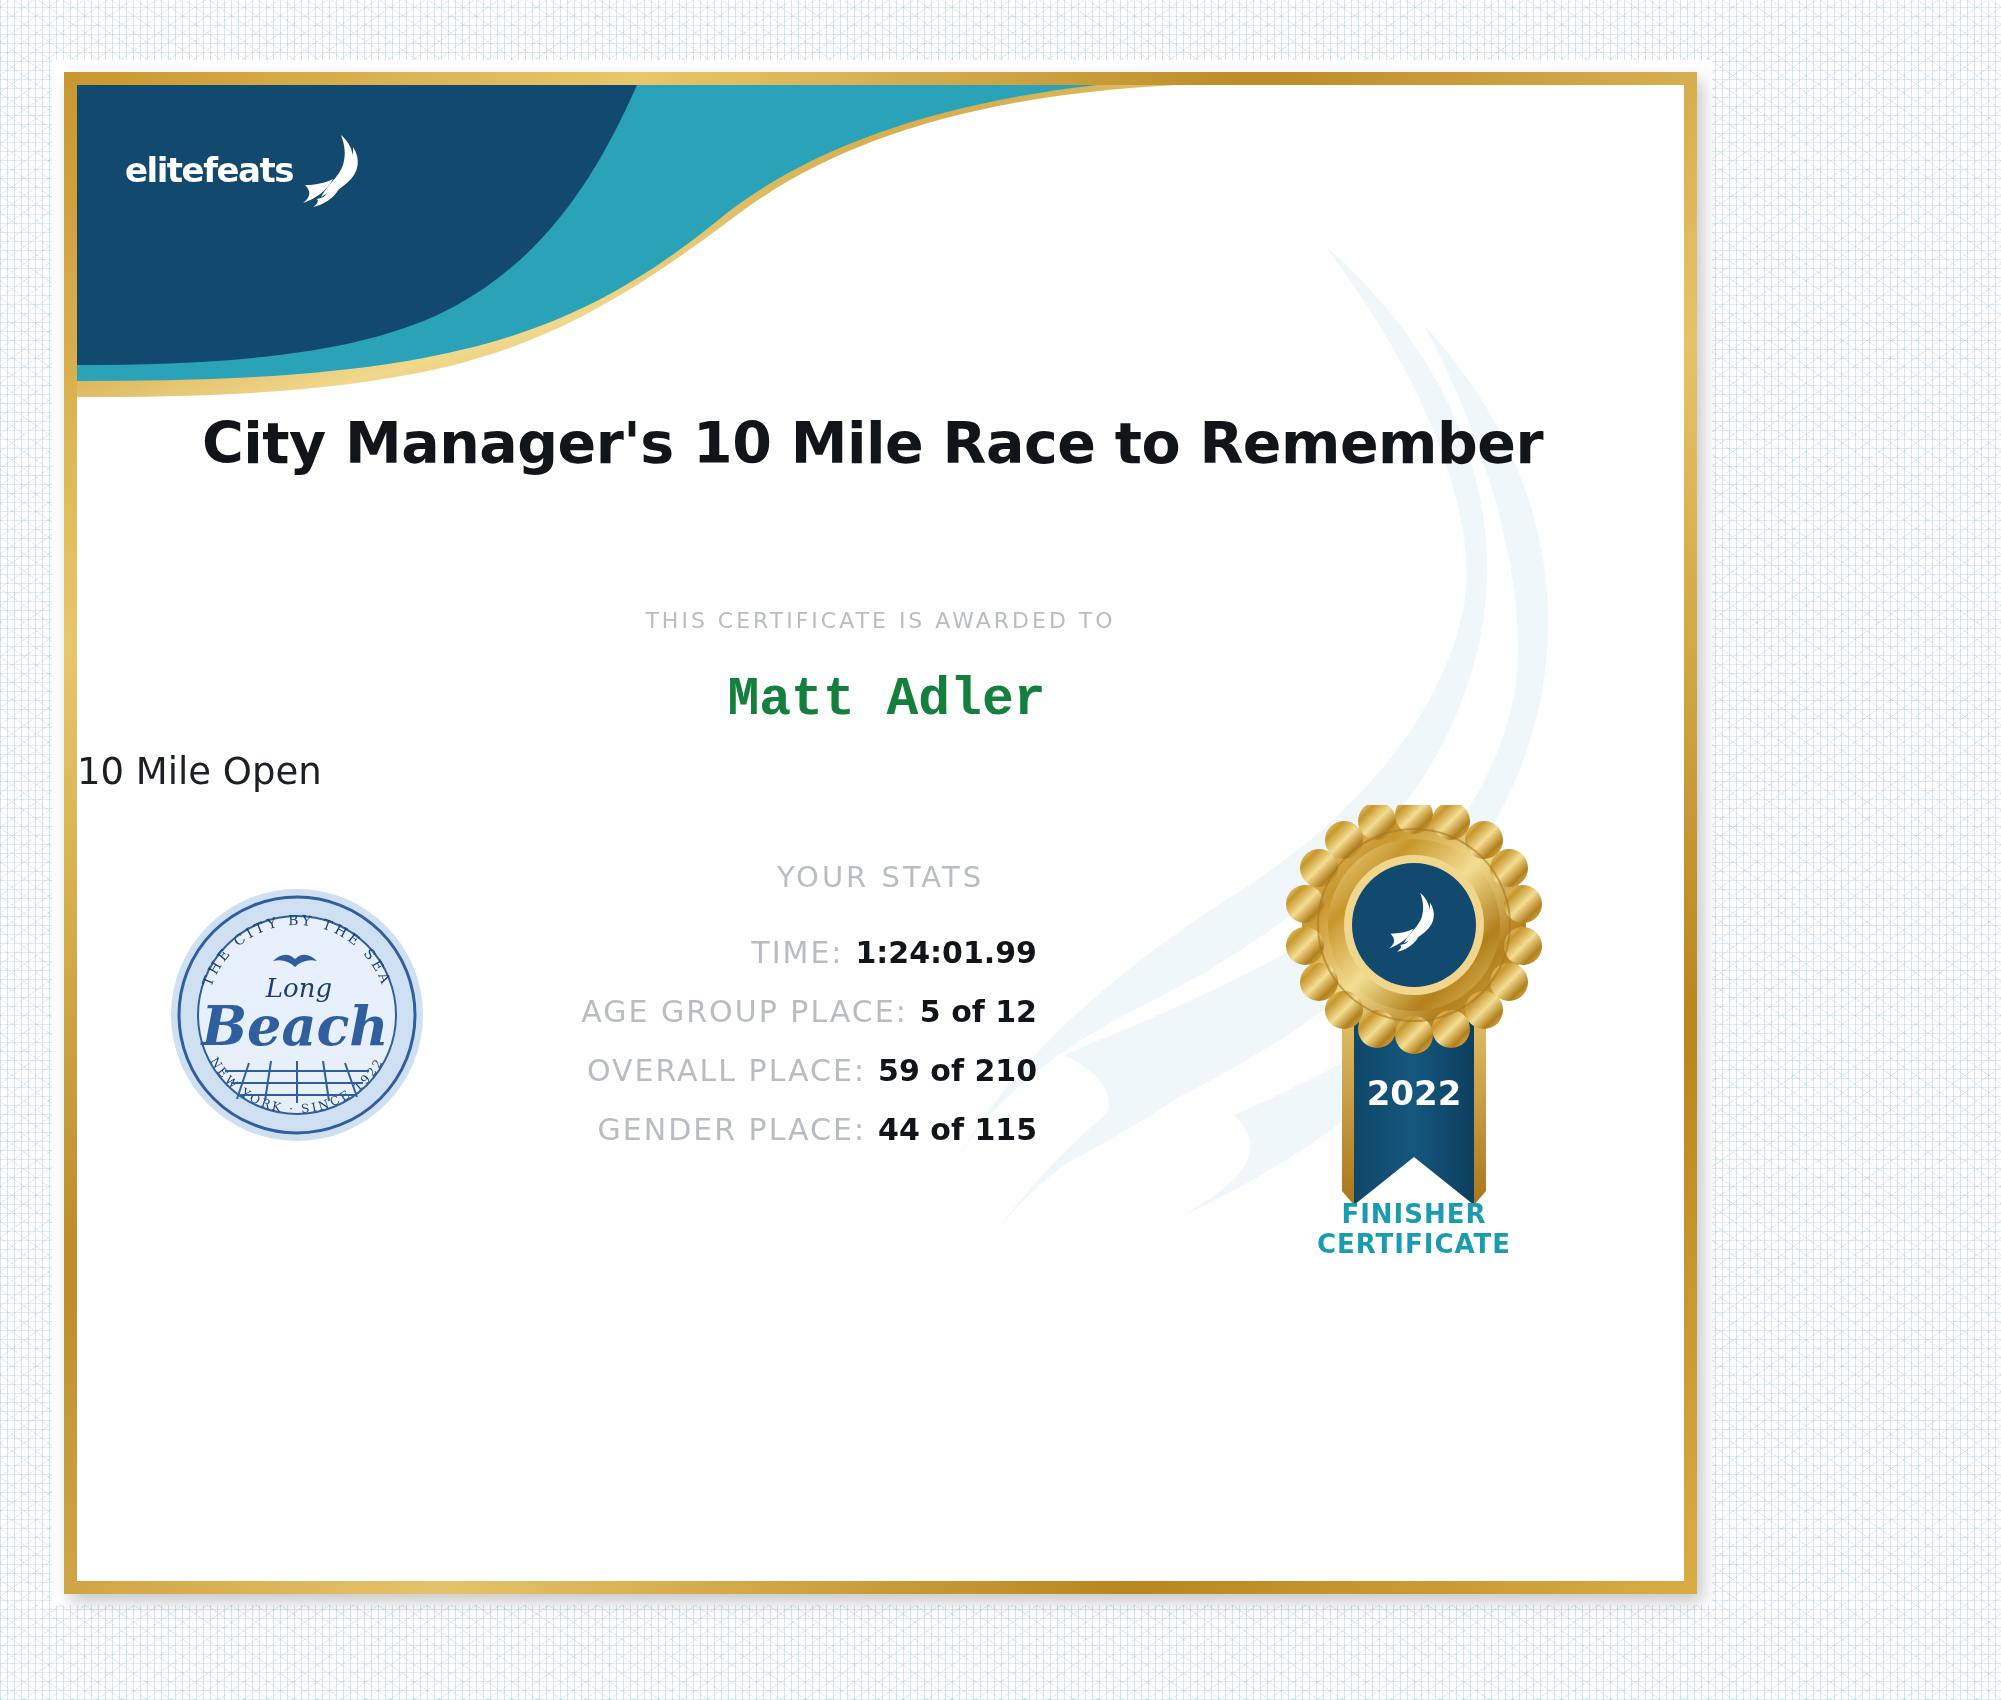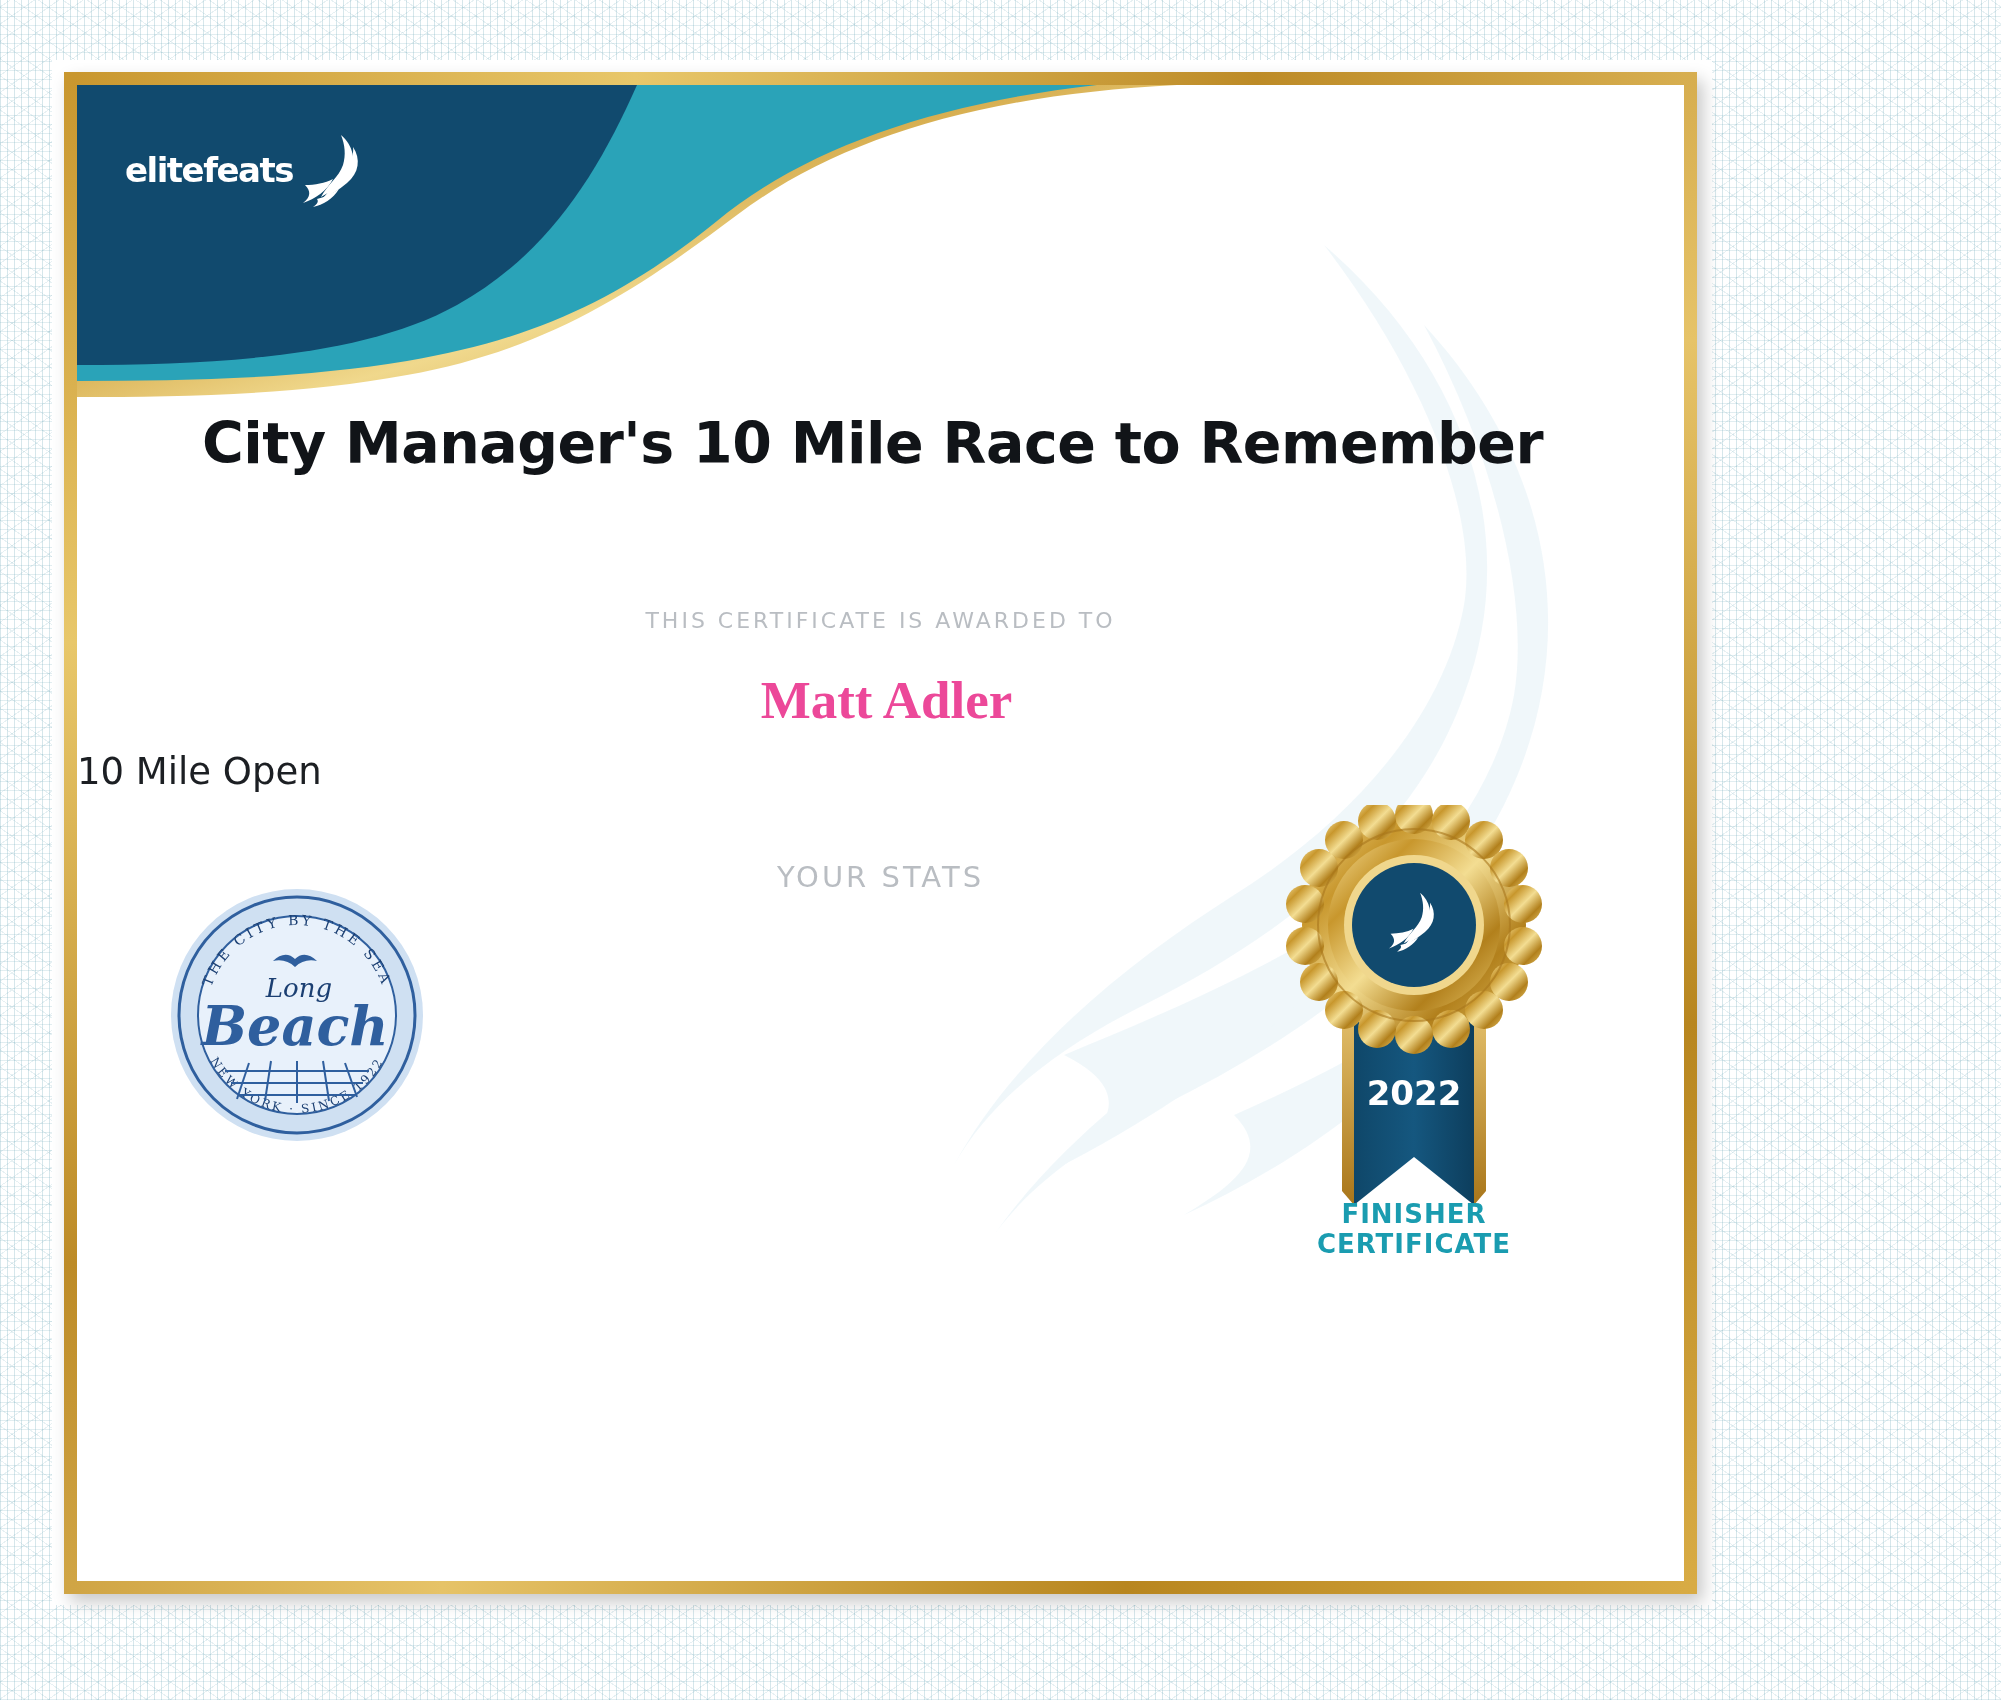--- a/index.html
+++ b/index.html
@@ -129,24 +129,24 @@
   }
   .awarded-label {
     top: 523px;
     font-size: 22px;
   }
   .recipient {
     position: absolute;
     left: 0; right: 0;
     top: 585px;
     text-align: center;
-    color: #ec4899;
+    color: #15803d;
     font-size: 53px;
     font-weight: 700;
-    font-family: Liberation Serif, serif;
+    font-family: Liberation Mono, monospace;
     padding-left: 12px;
   }
   .division {
     position: absolute;
     left: 0; right: 0;
     top: 665px;
     text-align: left;
     color: #1c1f23;
     font-size: 37px;
     font-weight: 400;
@@ -266,20 +266,38 @@
       </div>
 
       <div class="event-name">City Manager's 10 Mile Race to Remember</div>
 
       <div class="center-block label awarded-label">THIS CERTIFICATE IS AWARDED TO</div>
       <div class="recipient">Matt Adler</div>
       <div class="division">10 Mile Open</div>
 
       <div class="center-block label stats-label">YOUR STATS</div>
 
+      <div class="stats">
+        <div class="stat-row">
+          <span class="stat-key">TIME:</span>
+          <span class="stat-val">1:24:01.99</span>
+        </div>
+        <div class="stat-row">
+          <span class="stat-key">AGE GROUP PLACE:</span>
+          <span class="stat-val">5 of 12</span>
+        </div>
+        <div class="stat-row">
+          <span class="stat-key">OVERALL PLACE:</span>
+          <span class="stat-val">59 of 210</span>
+        </div>
+        <div class="stat-row">
+          <span class="stat-key">GENDER PLACE:</span>
+          <span class="stat-val">44 of 115</span>
+        </div>
+      </div>
 
       <svg class="seal" viewBox="0 0 260 260">
         <defs>
           <path id="arcTop" d="M40 130 A90 90 0 0 1 220 130"></path>
           <path id="arcBottom" d="M32 130 A98 98 0 0 0 228 130"></path>
         </defs>
         <circle cx="130" cy="130" r="126" fill="#cfe0f2"></circle>
         <circle cx="130" cy="130" r="118" fill="none" stroke="#2f5f9e" stroke-width="3"></circle>
         <circle cx="130" cy="130" r="100" fill="#e8f1fb"></circle>
         <circle cx="130" cy="130" r="99" fill="none" stroke="#2f5f9e" stroke-width="2"></circle>

